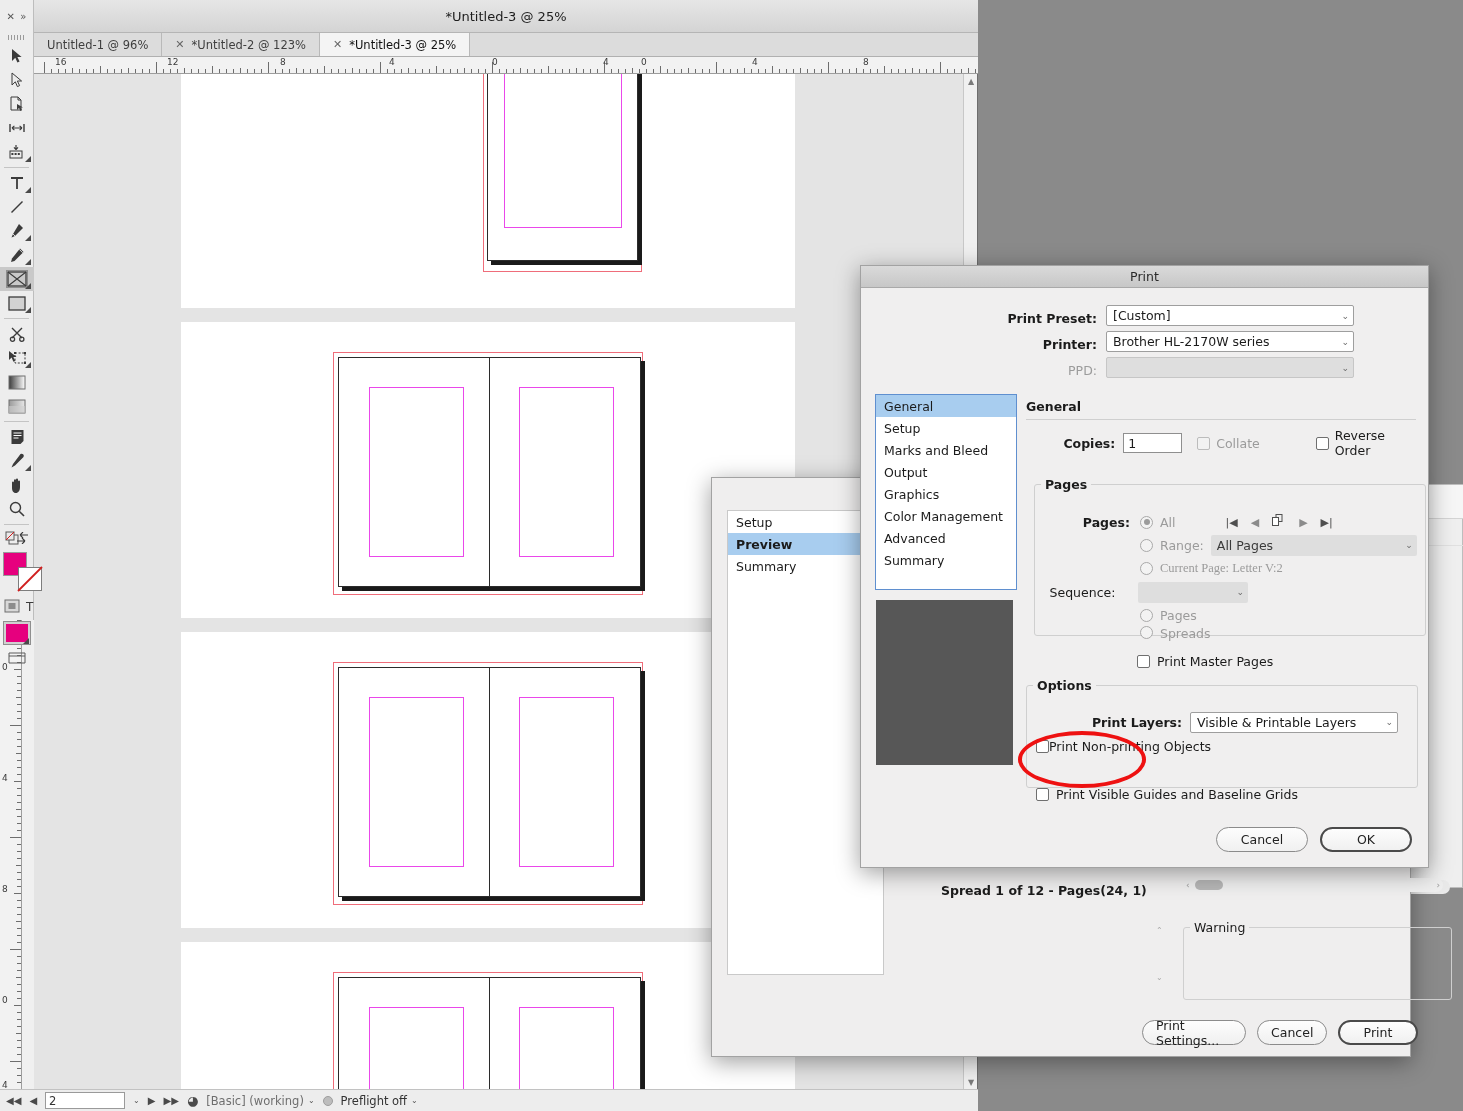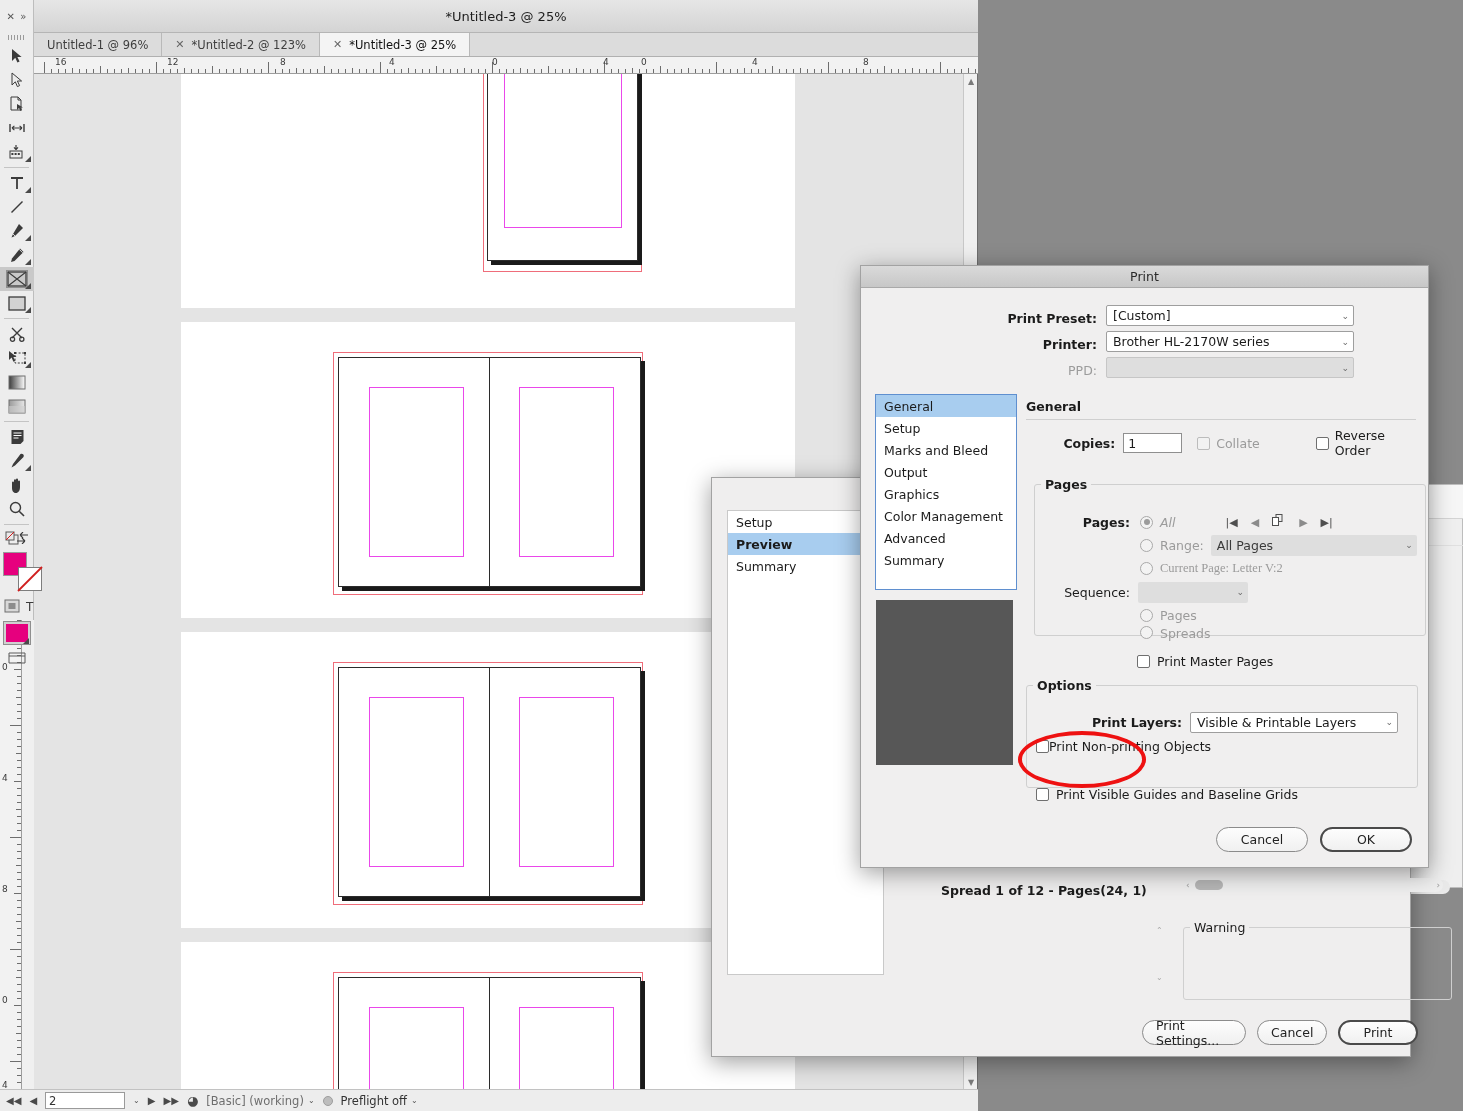--- a/index.html
+++ b/index.html
@@ -799,21 +799,21 @@
         <span class="lbl">Reverse Order</span>
       </div>
     </div>
 
     <fieldset class="grp" style="left:165px; top:211px; width:392px; height:159px;margin-left:8px;">
       <legend style="font-weight:bold;">Pages</legend>
 
       <div style="position:absolute;left:0;top:19px;width:392px;height:22px;display:flex;align-items:center;">
         <div class="lbl" style="width:95px;text-align:right;font-weight:bold;">Pages:</div>
         <span class="rb on" style="margin-left:10px;"></span>
-        <span class="lbl dim" style="margin-left:7px;font-style:italic;">All</span>
+        <span class="lbl dim" style="margin-left:7px;">All</span>
         <span style="margin-left:50px;display:flex;align-items:center;gap:13px;">
           <span class="nav-ico">|◀</span>
           <span class="nav-ico" style="color:#8b8b8b;">◀</span>
           <span class="nav-ico">
             <svg width="14" height="13" viewBox="0 0 14 13">
                 <rect x="4" y="0.5" width="6" height="7" fill="none" stroke="#4f4f4f"></rect>
                 <rect x="0.5" y="3.5" width="6" height="8" fill="#fff" stroke="#4f4f4f"></rect>
               </svg>
           </span>
           <span class="nav-ico" style="color:#8b8b8b;">▶</span>
@@ -829,21 +829,21 @@
           <span class="chev">⌄</span>
         </span>
       </div>
 
       <div style="position:absolute;left:0;top:65px;width:392px;height:22px;display:flex;align-items:center;">
         <span class="rb" style="margin-left:105px;"></span>
         <span class="lbl dim" style="margin-left:7px;font-family:Liberation Serif, serif;">Current Page: Letter V:2</span>
       </div>
 
       <div style="position:absolute;left:0;top:88px;width:392px;height:24px;display:flex;align-items:center;">
-        <div class="lbl" style="width:95px;text-align:right;">Sequence:</div>
+        <div class="lbl" style="width:95px;text-align:center;">Sequence:</div>
         <span class="select flat" style="margin-left:8px;width:110px;">
           <span></span>
           <span class="chev">⌄</span>
         </span>
       </div>
 
       <div style="position:absolute;left:0;top:112px;width:392px;height:22px;display:flex;align-items:center;">
         <span class="rb" style="margin-left:105px;"></span>
         <span class="lbl dim" style="margin-left:7px;">Pages</span>
       </div>

